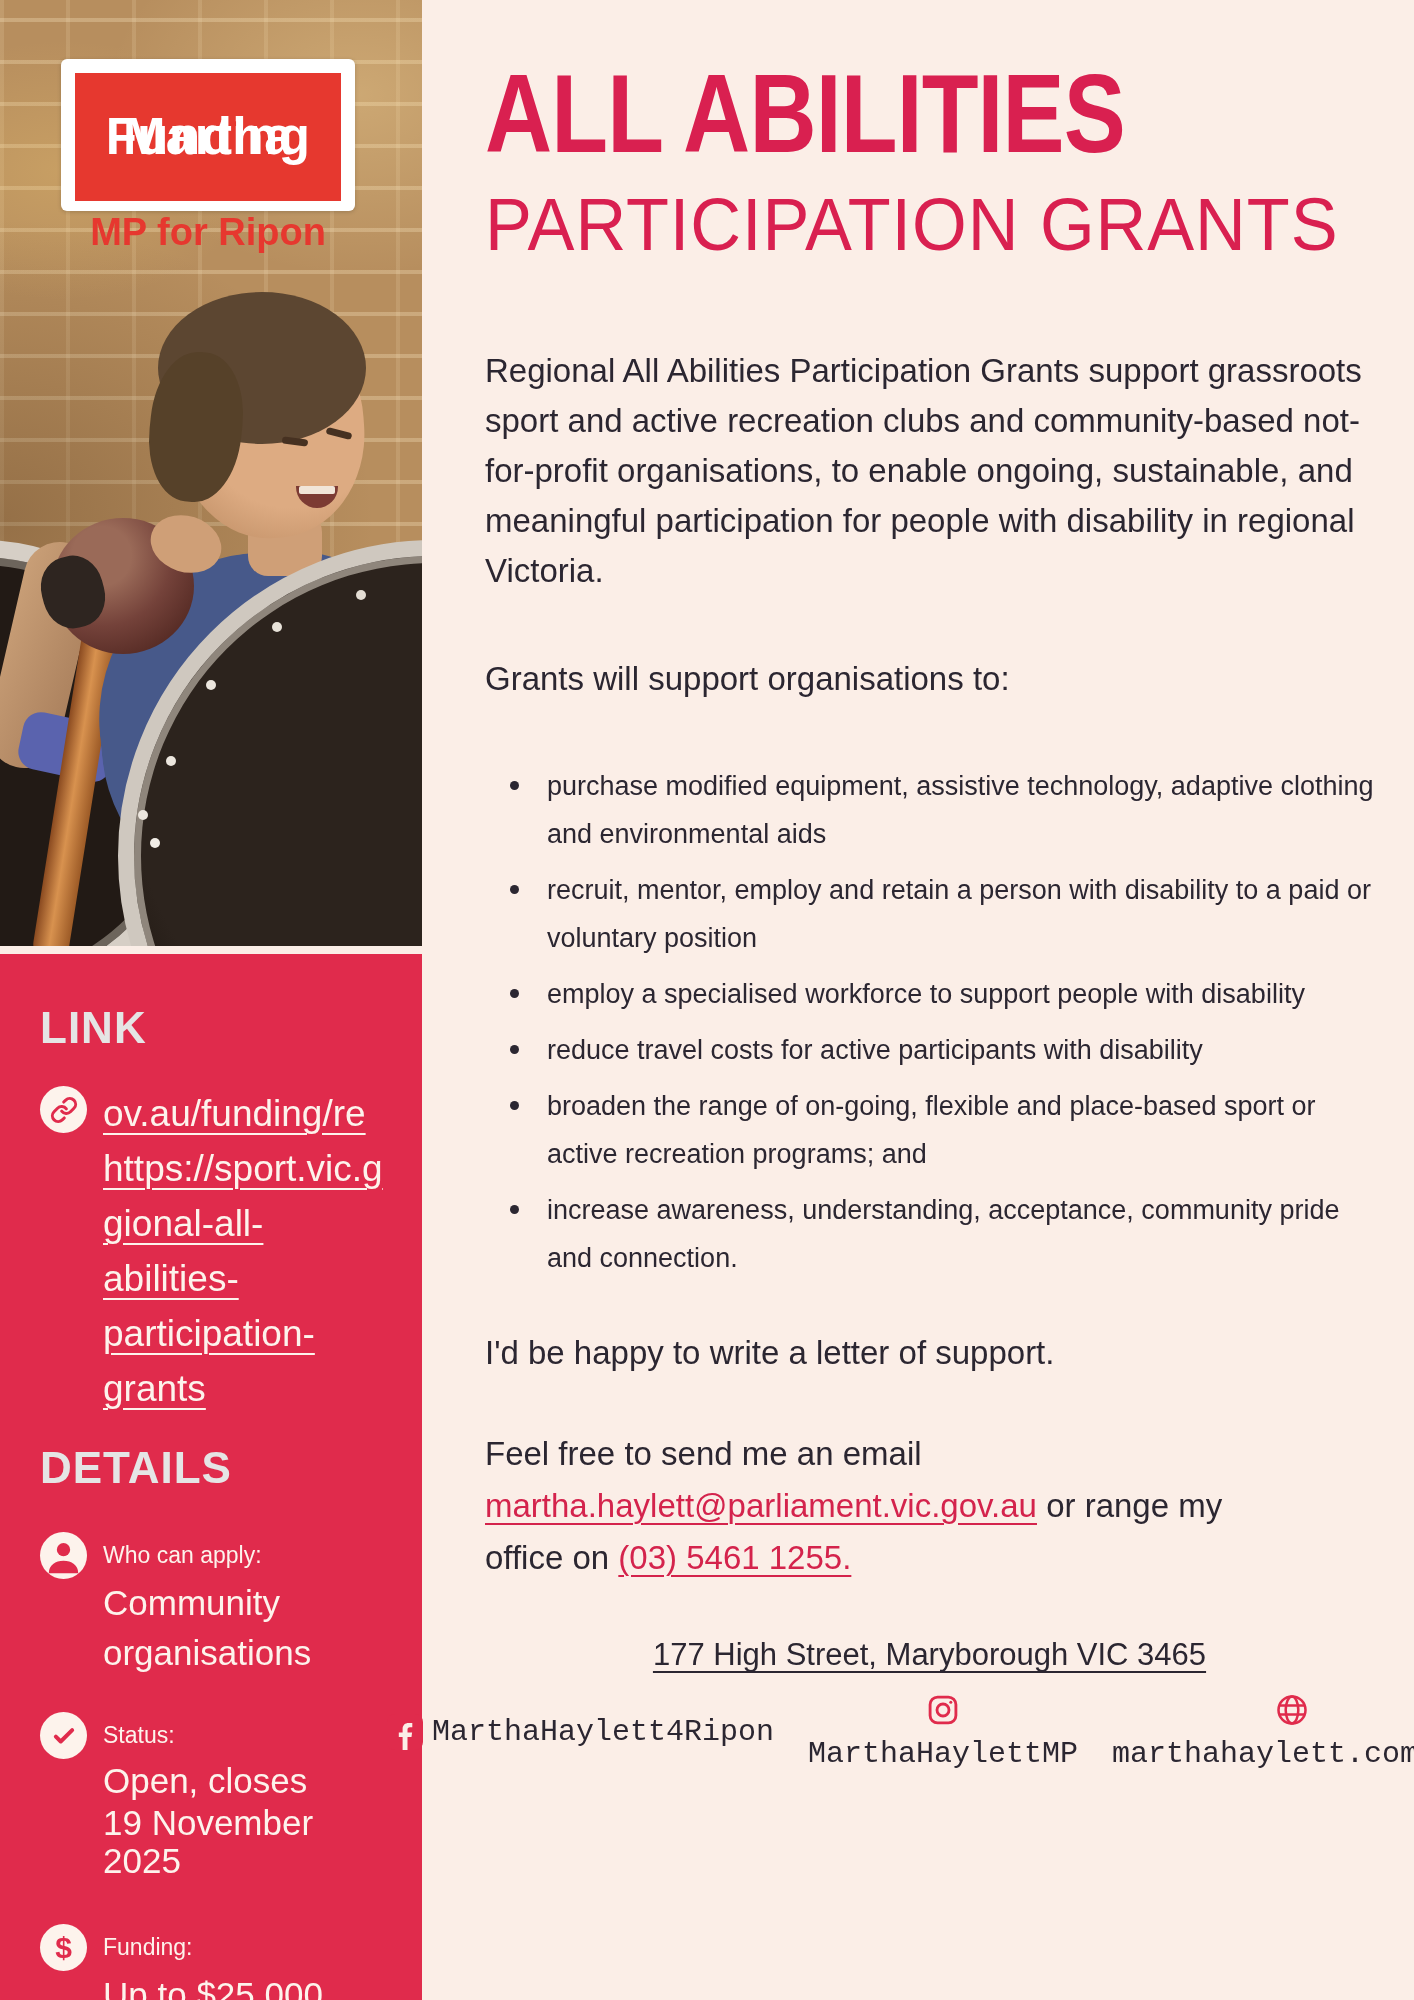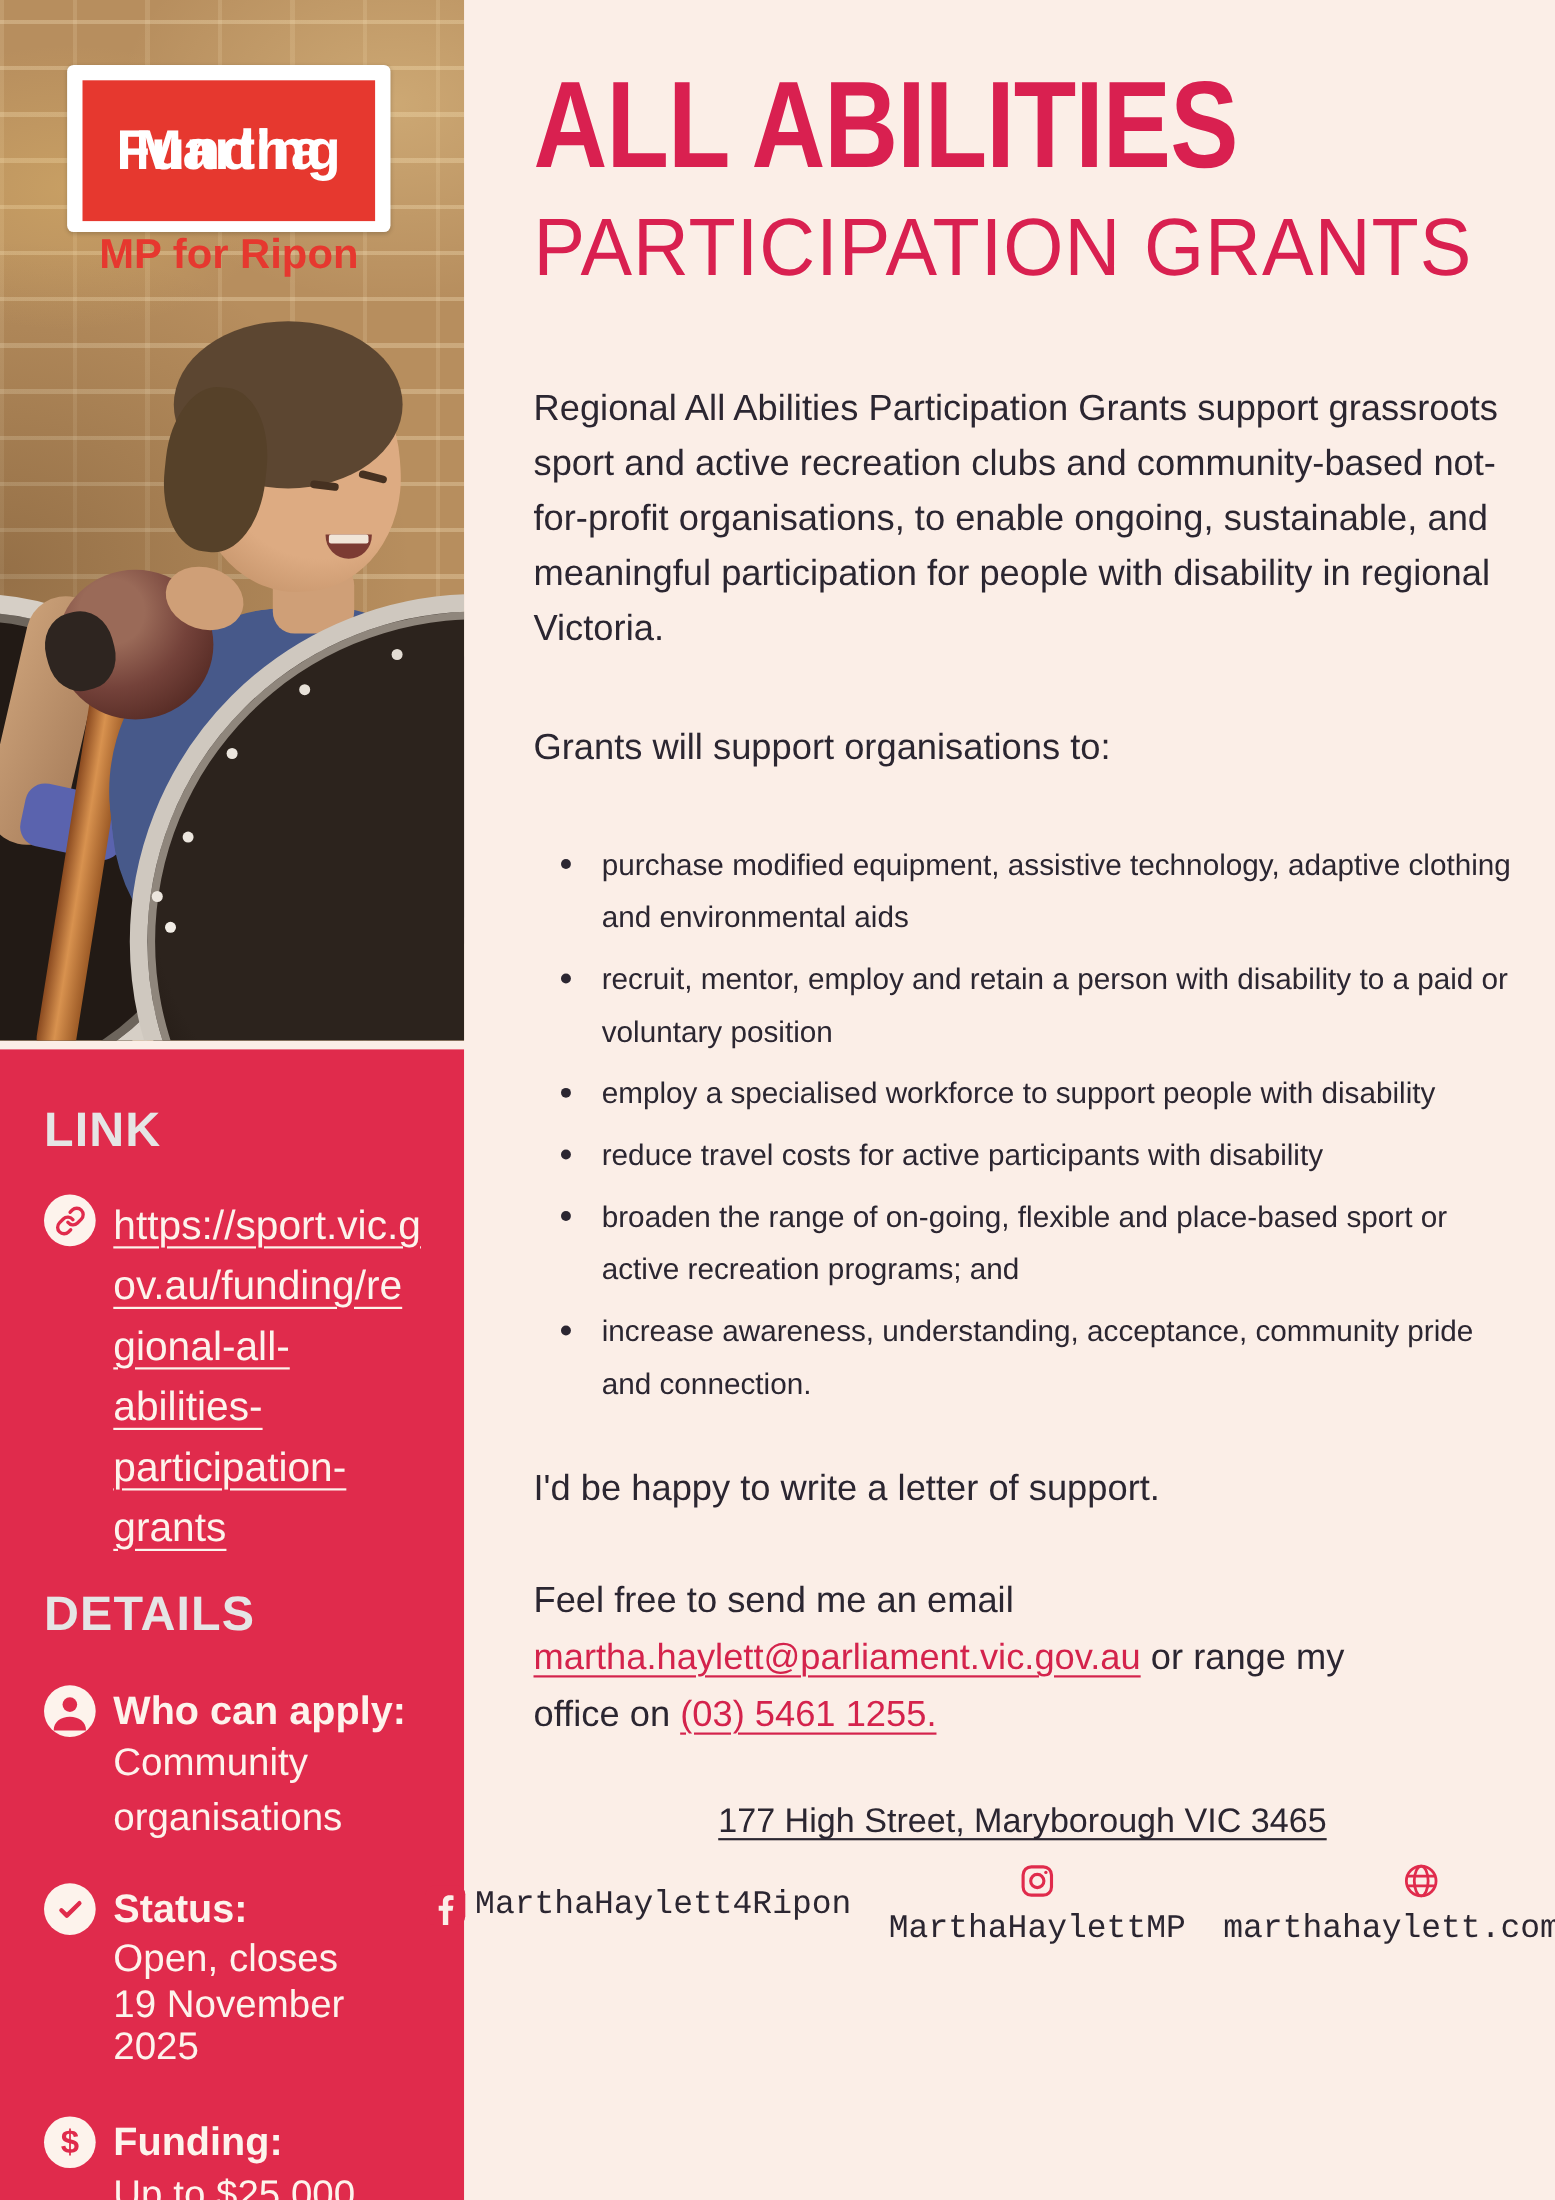--- a/index.html
+++ b/index.html
@@ -79,21 +79,21 @@
   .circle-icon{flex:0 0 auto;width:47px;height:47px;border-radius:50%;background:#fdf3ec;
     display:flex;align-items:center;justify-content:center;overflow:hidden;}
   .circle-icon svg{display:block;}
   .dollar-glyph{font-size:30px;font-weight:800;color:#e02b4c;line-height:1;}
   .side-url{font-size:37px;line-height:55px;color:#fdf3ec;cursor:pointer;}
   .side-url span{display:block;text-decoration:underline;text-decoration-thickness:2px;text-underline-offset:7px;}
   .detail-item{display:flex;gap:16px;align-items:flex-start;}
   .detail-item.d1{margin-top:42px;}
   .detail-item.d2{margin-top:34px;}
   .detail-item.d3{margin-top:44px;}
-  .detail-label{font-size:36px;font-weight:700;line-height:46px;}
+  .detail-label{font-size:23px;font-weight:400;line-height:46px;}
   .detail-value{font-size:35px;line-height:50px;font-weight:400;}
   .detail-value.tight{line-height:38px;padding-top:4px;}
 
   
   .main{position:absolute;left:422px;top:0;width:992px;height:2000px;box-sizing:border-box;
     padding:58px 40px 0 63px;background:#fbeee7;}
   .title{margin:0;font-size:112px;line-height:1;font-weight:800;color:#d92050;
     letter-spacing:-1px;transform:scaleX(.83);transform-origin:left top;white-space:nowrap;}
   .subtitle{margin:18px 0 0 0;font-size:74px;line-height:1;font-weight:400;color:#d92050;
     transform:scaleX(.95);transform-origin:left top;white-space:nowrap;letter-spacing:1px;}
@@ -157,22 +157,22 @@
       <h2 class="side-h">LINK</h2>
 
       <div class="side-row">
         <span class="circle-icon">
           <svg width="28" height="28" viewBox="0 0 24 24" fill="none" stroke="#e02b4c" stroke-width="2.6" stroke-linecap="round" stroke-linejoin="round">
             <path d="M10 13a5 5 0 0 0 7.54.54l3-3a5 5 0 0 0-7.07-7.07l-1.72 1.71"></path>
             <path d="M14 11a5 5 0 0 0-7.54-.54l-3 3a5 5 0 0 0 7.07 7.07l1.71-1.71"></path>
           </svg>
         </span>
         <a class="side-url">
+          <span>ov.au/funding/re</span>
           <span>https://sport.vic.g</span>
-          <span>ov.au/funding/re</span>
           <span>gional-all-</span>
           <span>abilities-</span>
           <span>participation-</span>
           <span>grants</span>
         </a>
       </div>
 
       <h2 class="side-h details">DETAILS</h2>
 
       <div class="detail-item d1">

